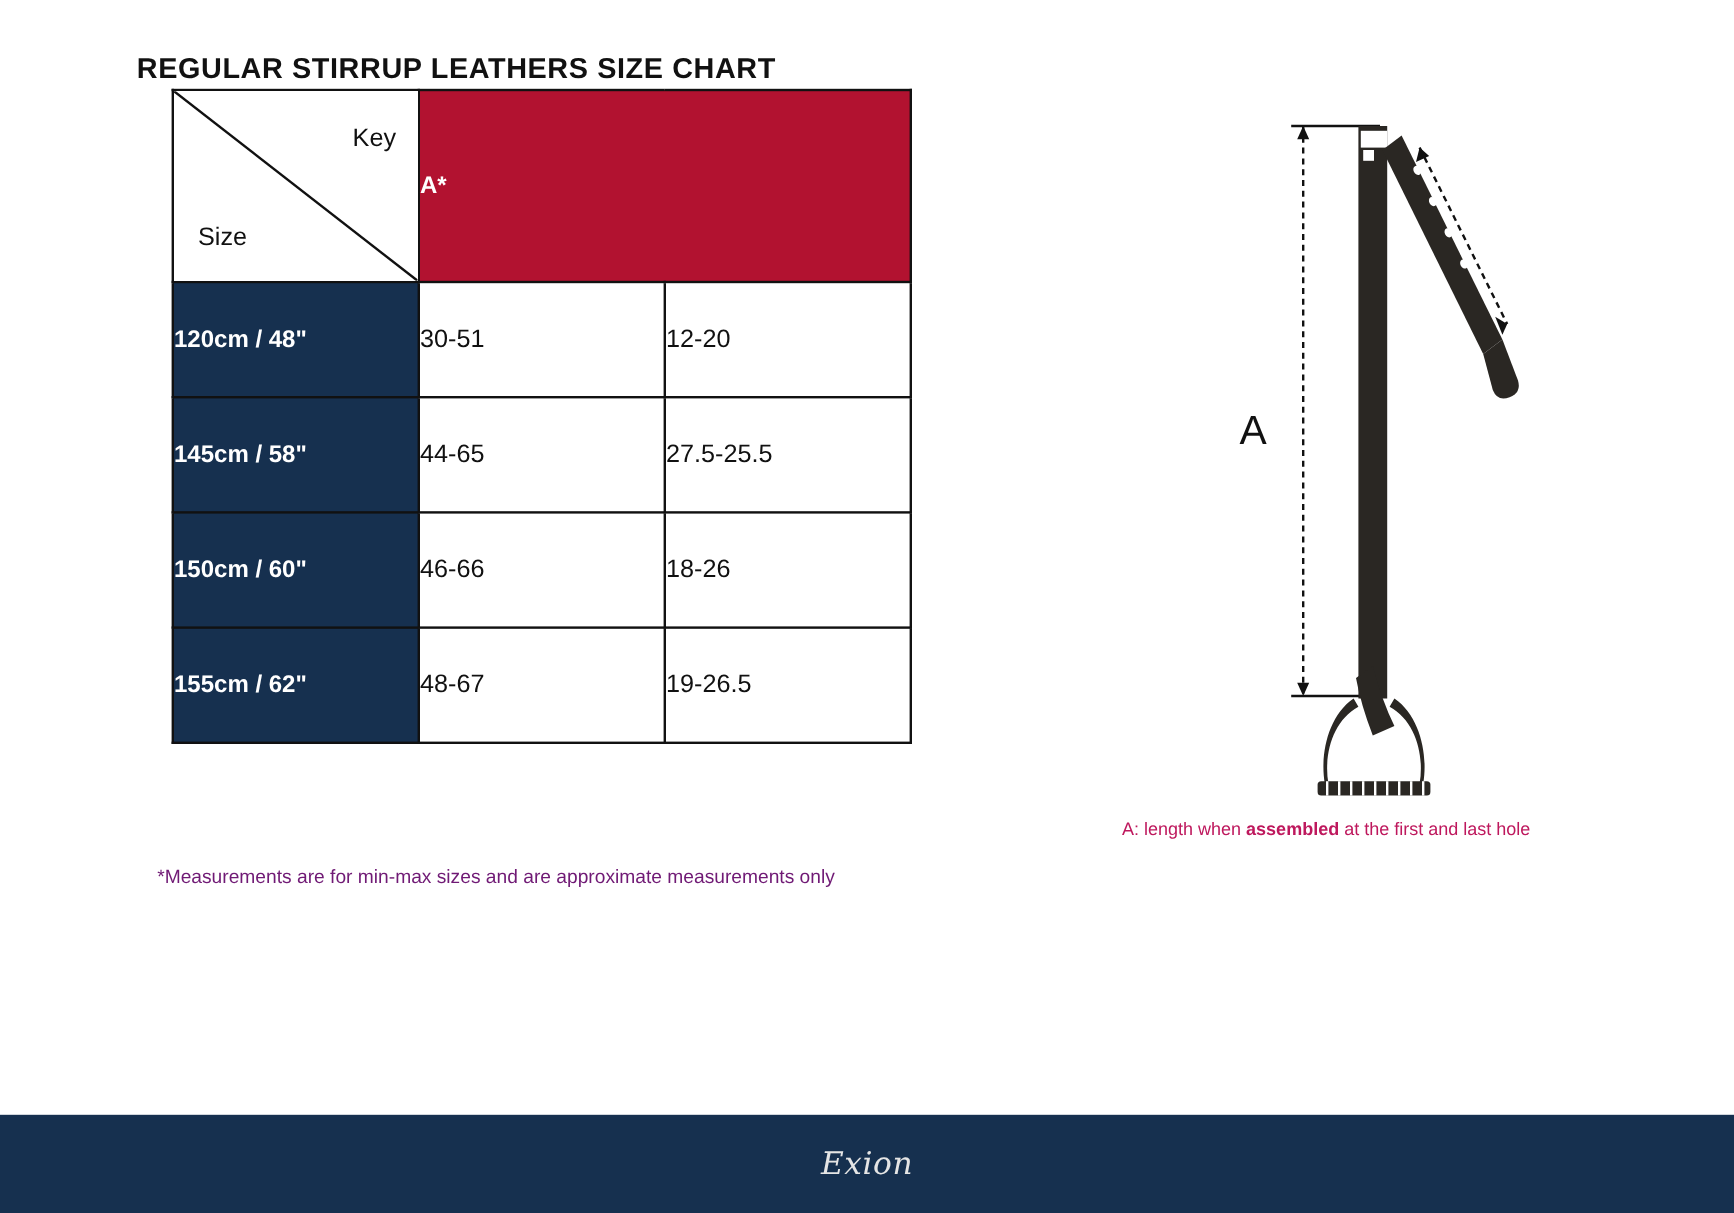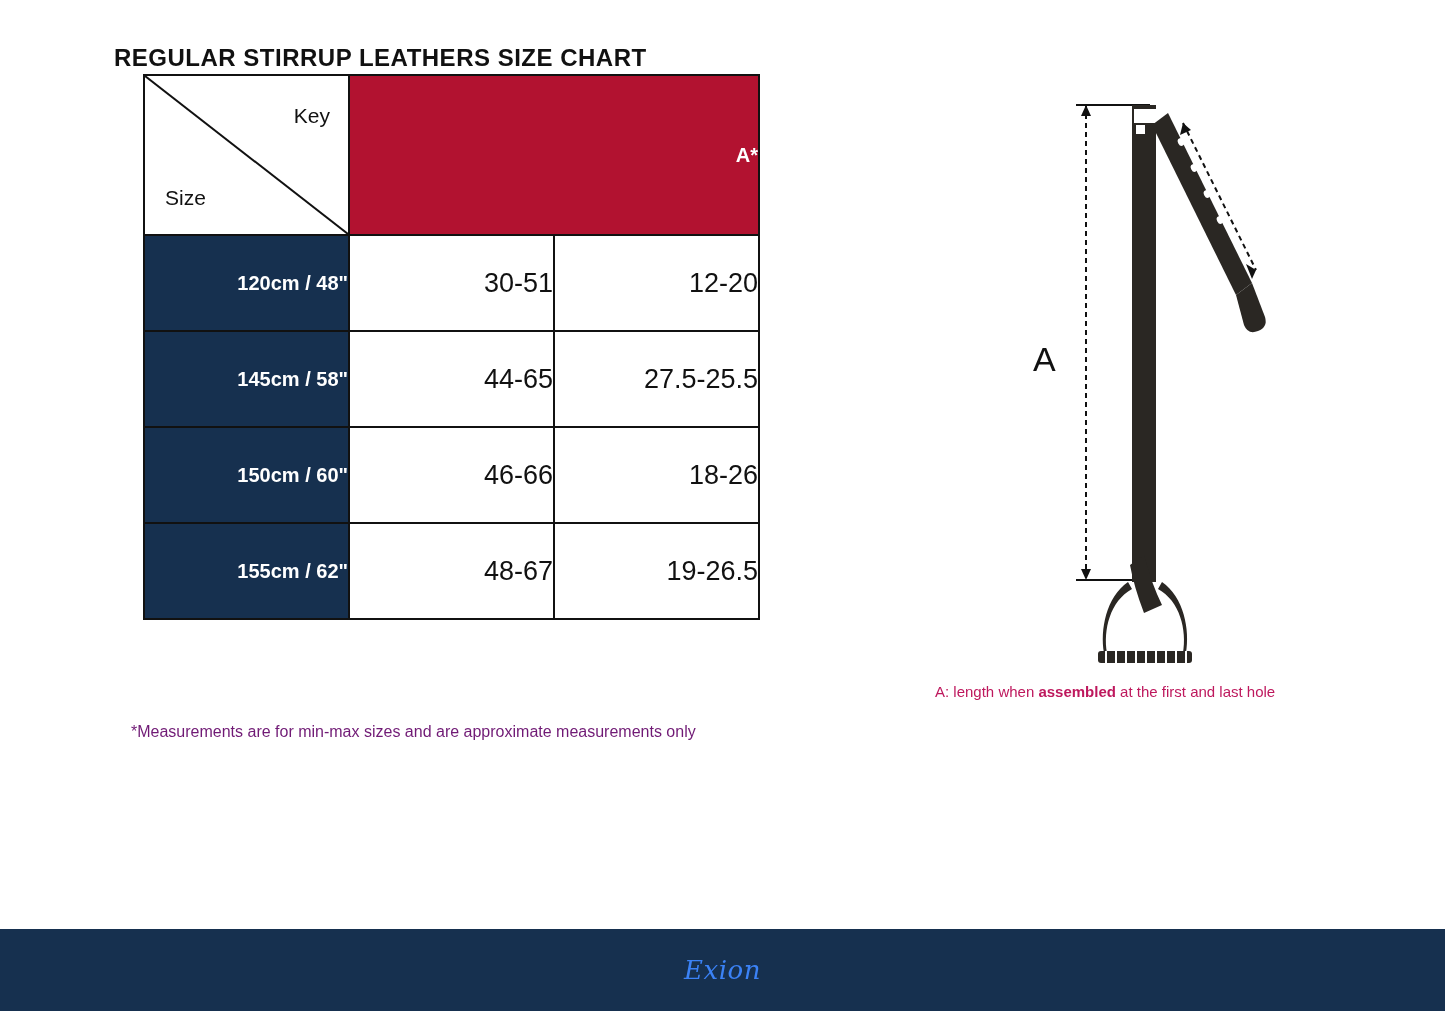--- a/index.html
+++ b/index.html
@@ -33,21 +33,21 @@
   .size-table {
     position: absolute;
     left: 143px;
     top: 74px;
     border-collapse: collapse;
     table-layout: fixed;
   }
   .size-table td, .size-table th {
     border: 2px solid #111111;
     padding: 0;
-    text-align: right;
+    text-align: left;
     vertical-align: middle;
   }
   .col-size  { width: 205px; }
   .col-cm    { width: 205px; }
   .col-in    { width: 205px; }
 
   
   .corner-cell {
     position: relative;
     height: 158px;
@@ -91,21 +91,21 @@
   .row-size {
     background: #16304f;
     color: #ffffff;
     font-weight: bold;
     font-size: 20px;
     height: 94px;
   }
   .cell-val {
     background: #ffffff;
     color: #111111;
-    font-size: 27px;
+    font-size: 21px;
     height: 94px;
   }
 
   
   .footnote {
     position: absolute;
     left: 131px;
     top: 723px;
     font-size: 16px;
     color: #701a75;
@@ -147,21 +147,21 @@
     width: 1445px;
     height: 82px;
     background: #16304f;
   }
   .footer-logo {
     position: absolute;
     left: 0;
     right: 0;
     top: 26px;
     text-align: center;
-    color: #3b82f6;
+    color: #e5e5e5;
     font-family: "DejaVu Serif", serif;
     font-style: italic;
     font-size: 26px;
     letter-spacing: 0.5px;
   }
 </style>
 </head>
 <body>
 
 <div class="page-title">REGULAR STIRRUP LEATHERS  SIZE CHART</div>

